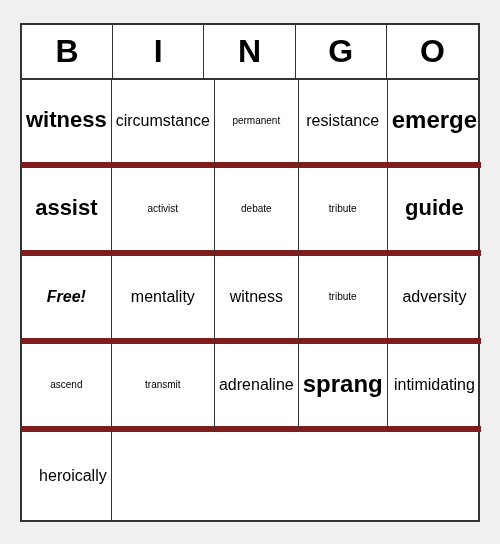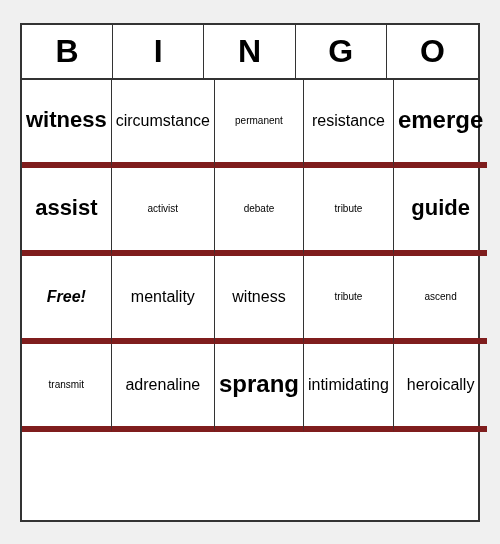--- a/index.html
+++ b/index.html
@@ -144,20 +144,23 @@
       <div class="bingo-cell">
         <span class="cell-text size-sm">mentality</span>
       </div>
       <div class="bingo-cell">
         <span class="cell-text size-sm">witness</span>
       </div>
       <div class="bingo-cell">
         <span class="cell-text size-md">tribute</span>
       </div>
       <div class="bingo-cell">
+        <span class="cell-text size-sm">adversity</span>
+      </div>
+      <div class="bingo-cell">
         <span class="cell-text size-md">ascend</span>
       </div>
       <div class="bingo-cell">
         <span class="cell-text size-md">transmit</span>
       </div>
       <div class="bingo-cell">
         <span class="cell-text size-sm">adrenaline</span>
       </div>
       <div class="bingo-cell">
         <span class="cell-text size-lg">sprang</span>

